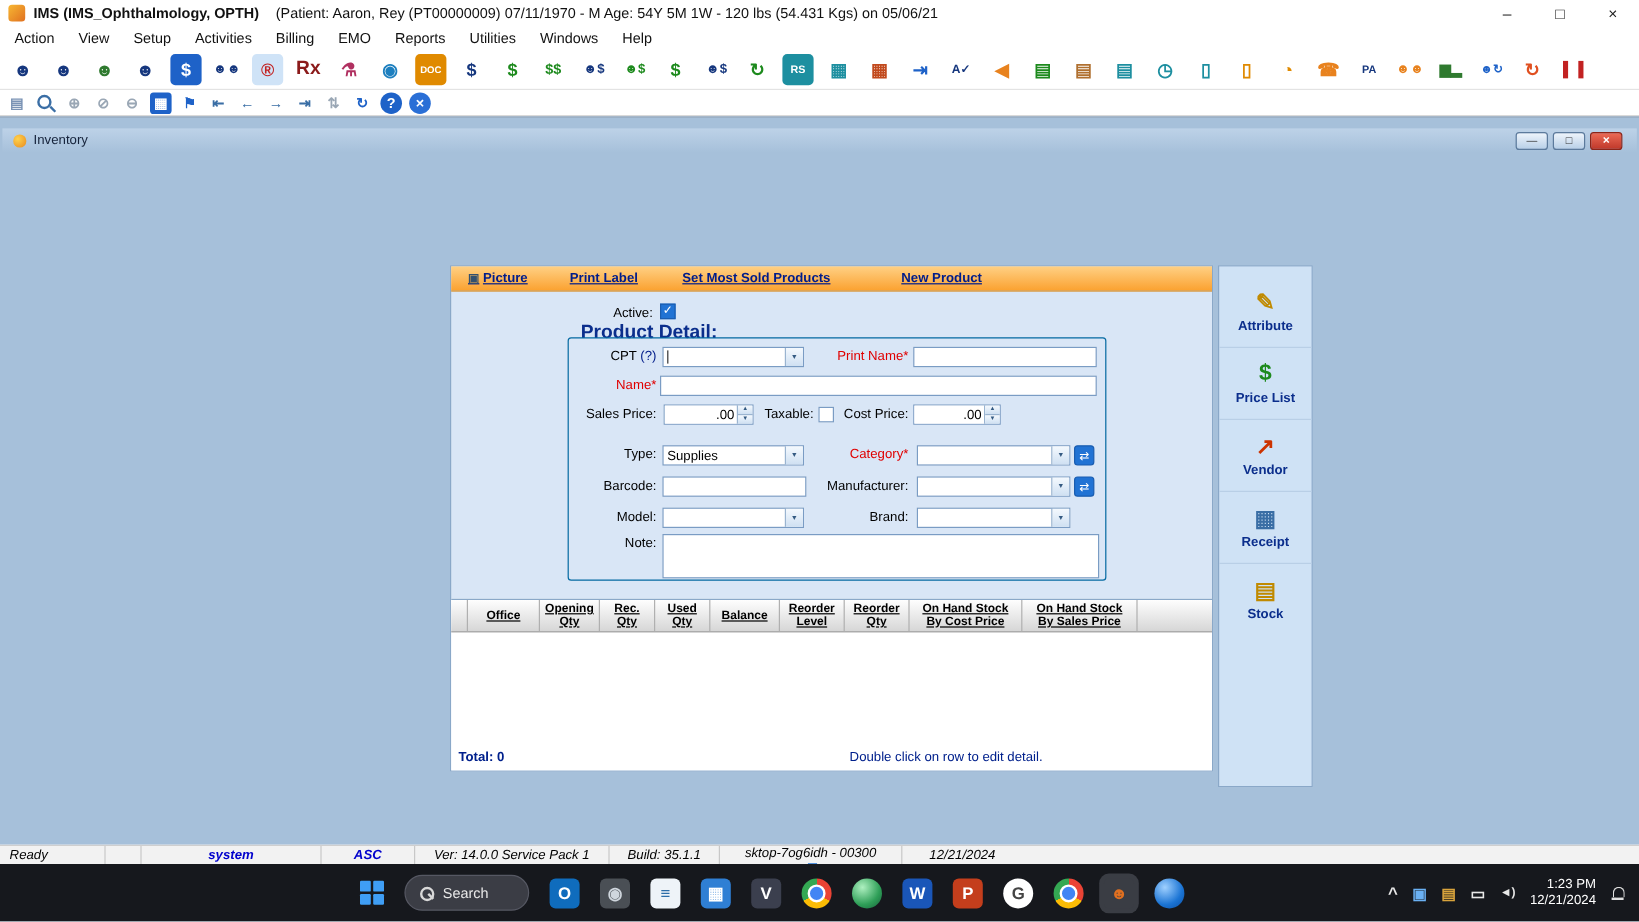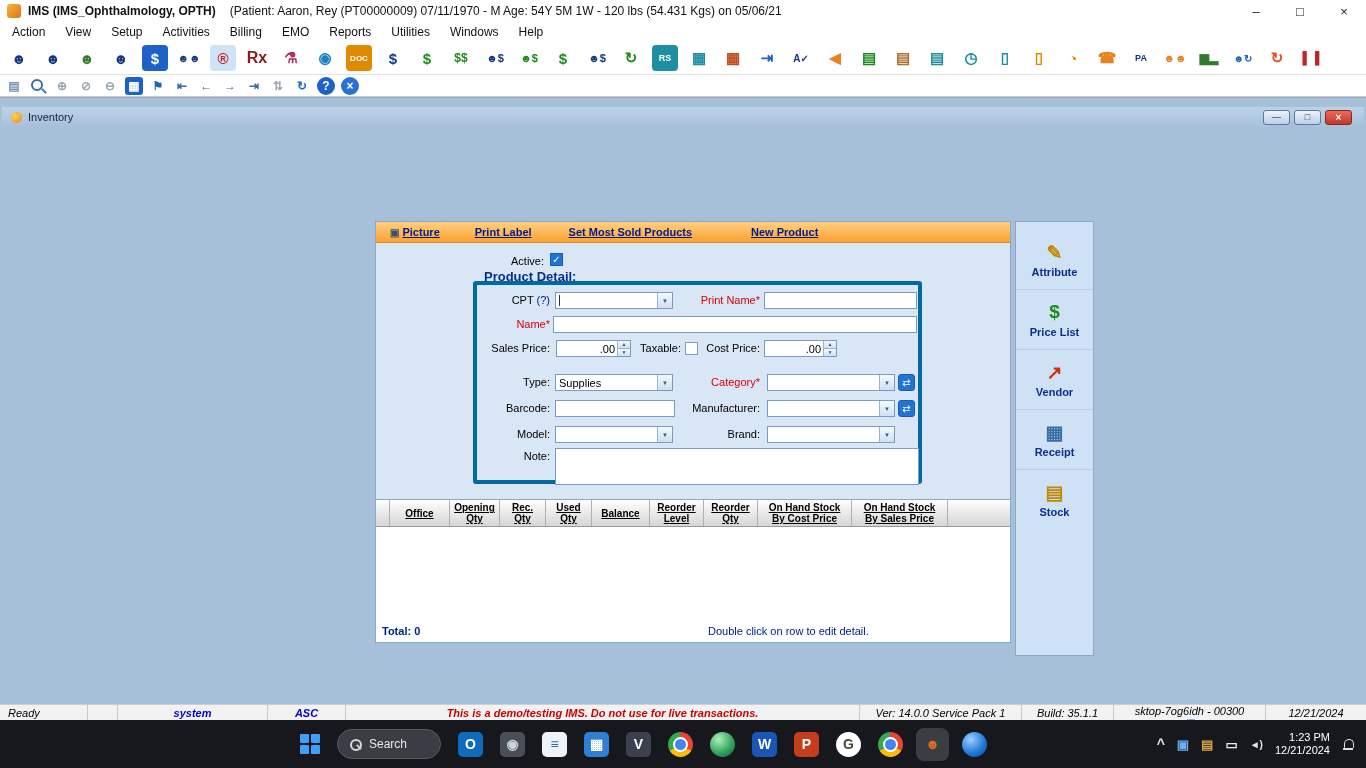--- a/index.html
+++ b/index.html
@@ -45,22 +45,22 @@
   .action-link:nth-child(2){ margin-left:32px; }
   .action-link:nth-child(3){ margin-left:34px; }
   .action-link:nth-child(4){ margin-left:56px; }
   .lnk-ico { font-size:10px; color:#33506e; text-decoration:none; }
 
   .form-body { position:relative; height:256px; }
   .row-active { position:absolute; left:0; top:10px; width:100%; height:16px; }
   .lbl-active { position:absolute; left:100px; width:68px; text-align:right; font-size:11px; }
   .cb { width:13px; height:13px; border:1px solid #7a9cc4; background:#fff; position:absolute; font-size:10px; text-align:center; line-height:12px; }
   .cb-active { left:174px; top:0; background:#2173d4; border-color:#1a5db0; color:#fff; }
-  .pd-title { position:absolute; left:108px; top:26px; font-size:13px; font-weight:bold; color:#0b2e8c;text-align:center; }
-  .groupbox { position:absolute; left:97px; top:38px; width:449px; height:203px; border:4px solid #0369a1; border-radius:3px; }
+  .pd-title { position:absolute; left:108px; top:26px; font-size:16px; font-weight:bold; color:#0b2e8c;text-align:center; }
+  .groupbox { position:absolute; left:97px; top:38px; width:449px; height:203px; border:1px solid #0369a1; border-radius:3px; }
 
   .g-lab { position:absolute; font-size:11px; color:#000; text-align:right; line-height:17px; white-space:nowrap; }
   .req { color:#e00000; }
   .help { color:#001c8a; cursor:pointer; }
   .lc1 { left:0; width:73px; }
   .lc2 { left:192; width:91px; left:192px; }
   .t7{top:7px} .t31{top:31px} .t55{top:55px} .t89{top:89px} .t115{top:115px} .t141{top:141px} .t163{top:163px}
 
   .g-inp { position:absolute; height:17px; border:1px solid #7a9cc4; background:#fff; font:11px "Liberation Sans",sans-serif; padding:0 3px; }
   .combo { position:absolute; height:17px; border:1px solid #7a9cc4; background:#fff; display:flex; }
@@ -425,23 +425,20 @@
   <div class="scell s-ready">
       <span>Ready</span>
     </div>
   <div class="scell s-gap"></div>
   <div class="scell s-user">
       <span>system</span>
     </div>
   <div class="scell s-asc">
       <span>ASC</span>
     </div>
-  <div class="scell s-demo">
-      <span>This is a demo/testing IMS. Do not use for live transactions.</span>
-    </div>
   <div class="scell s-ver">
       <span>Ver: 14.0.0 Service Pack 1</span>
     </div>
   <div class="scell s-build">
       <span>Build: 35.1.1</span>
     </div>
   <div class="scell s-machine">
       <span>sktop-7og6idh - 00300</span>
       <span class="s-mico">▣</span>
     </div>

